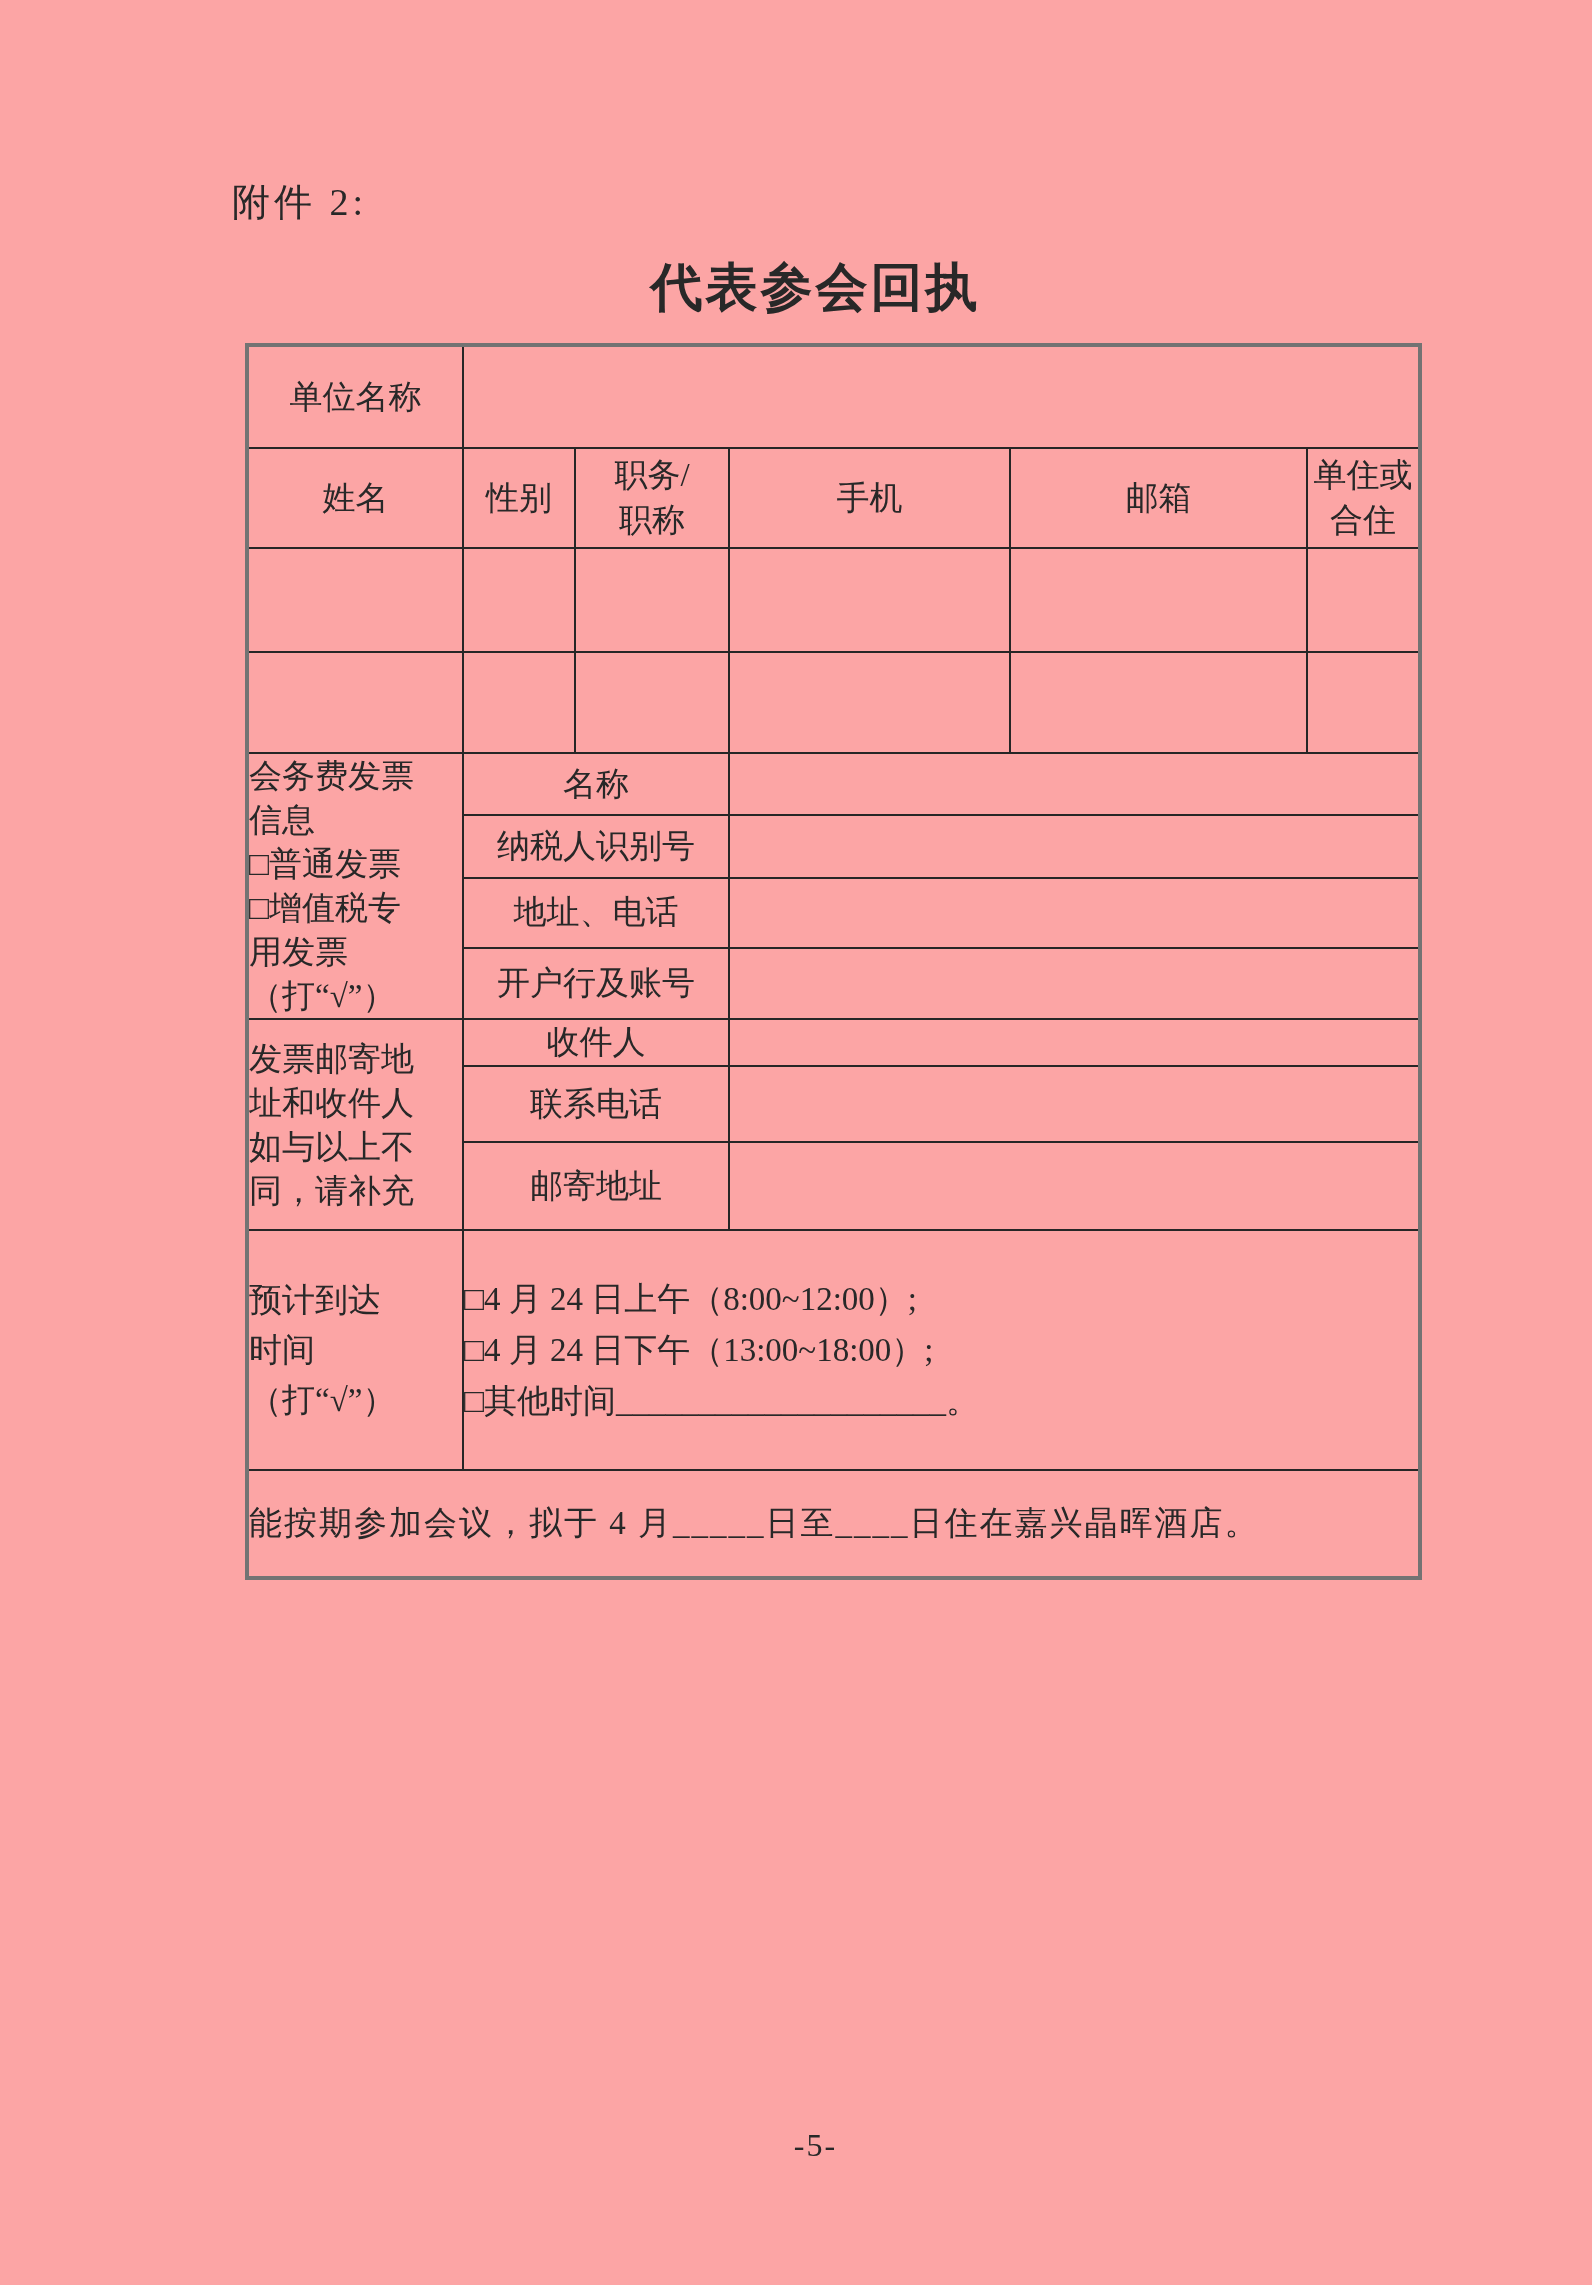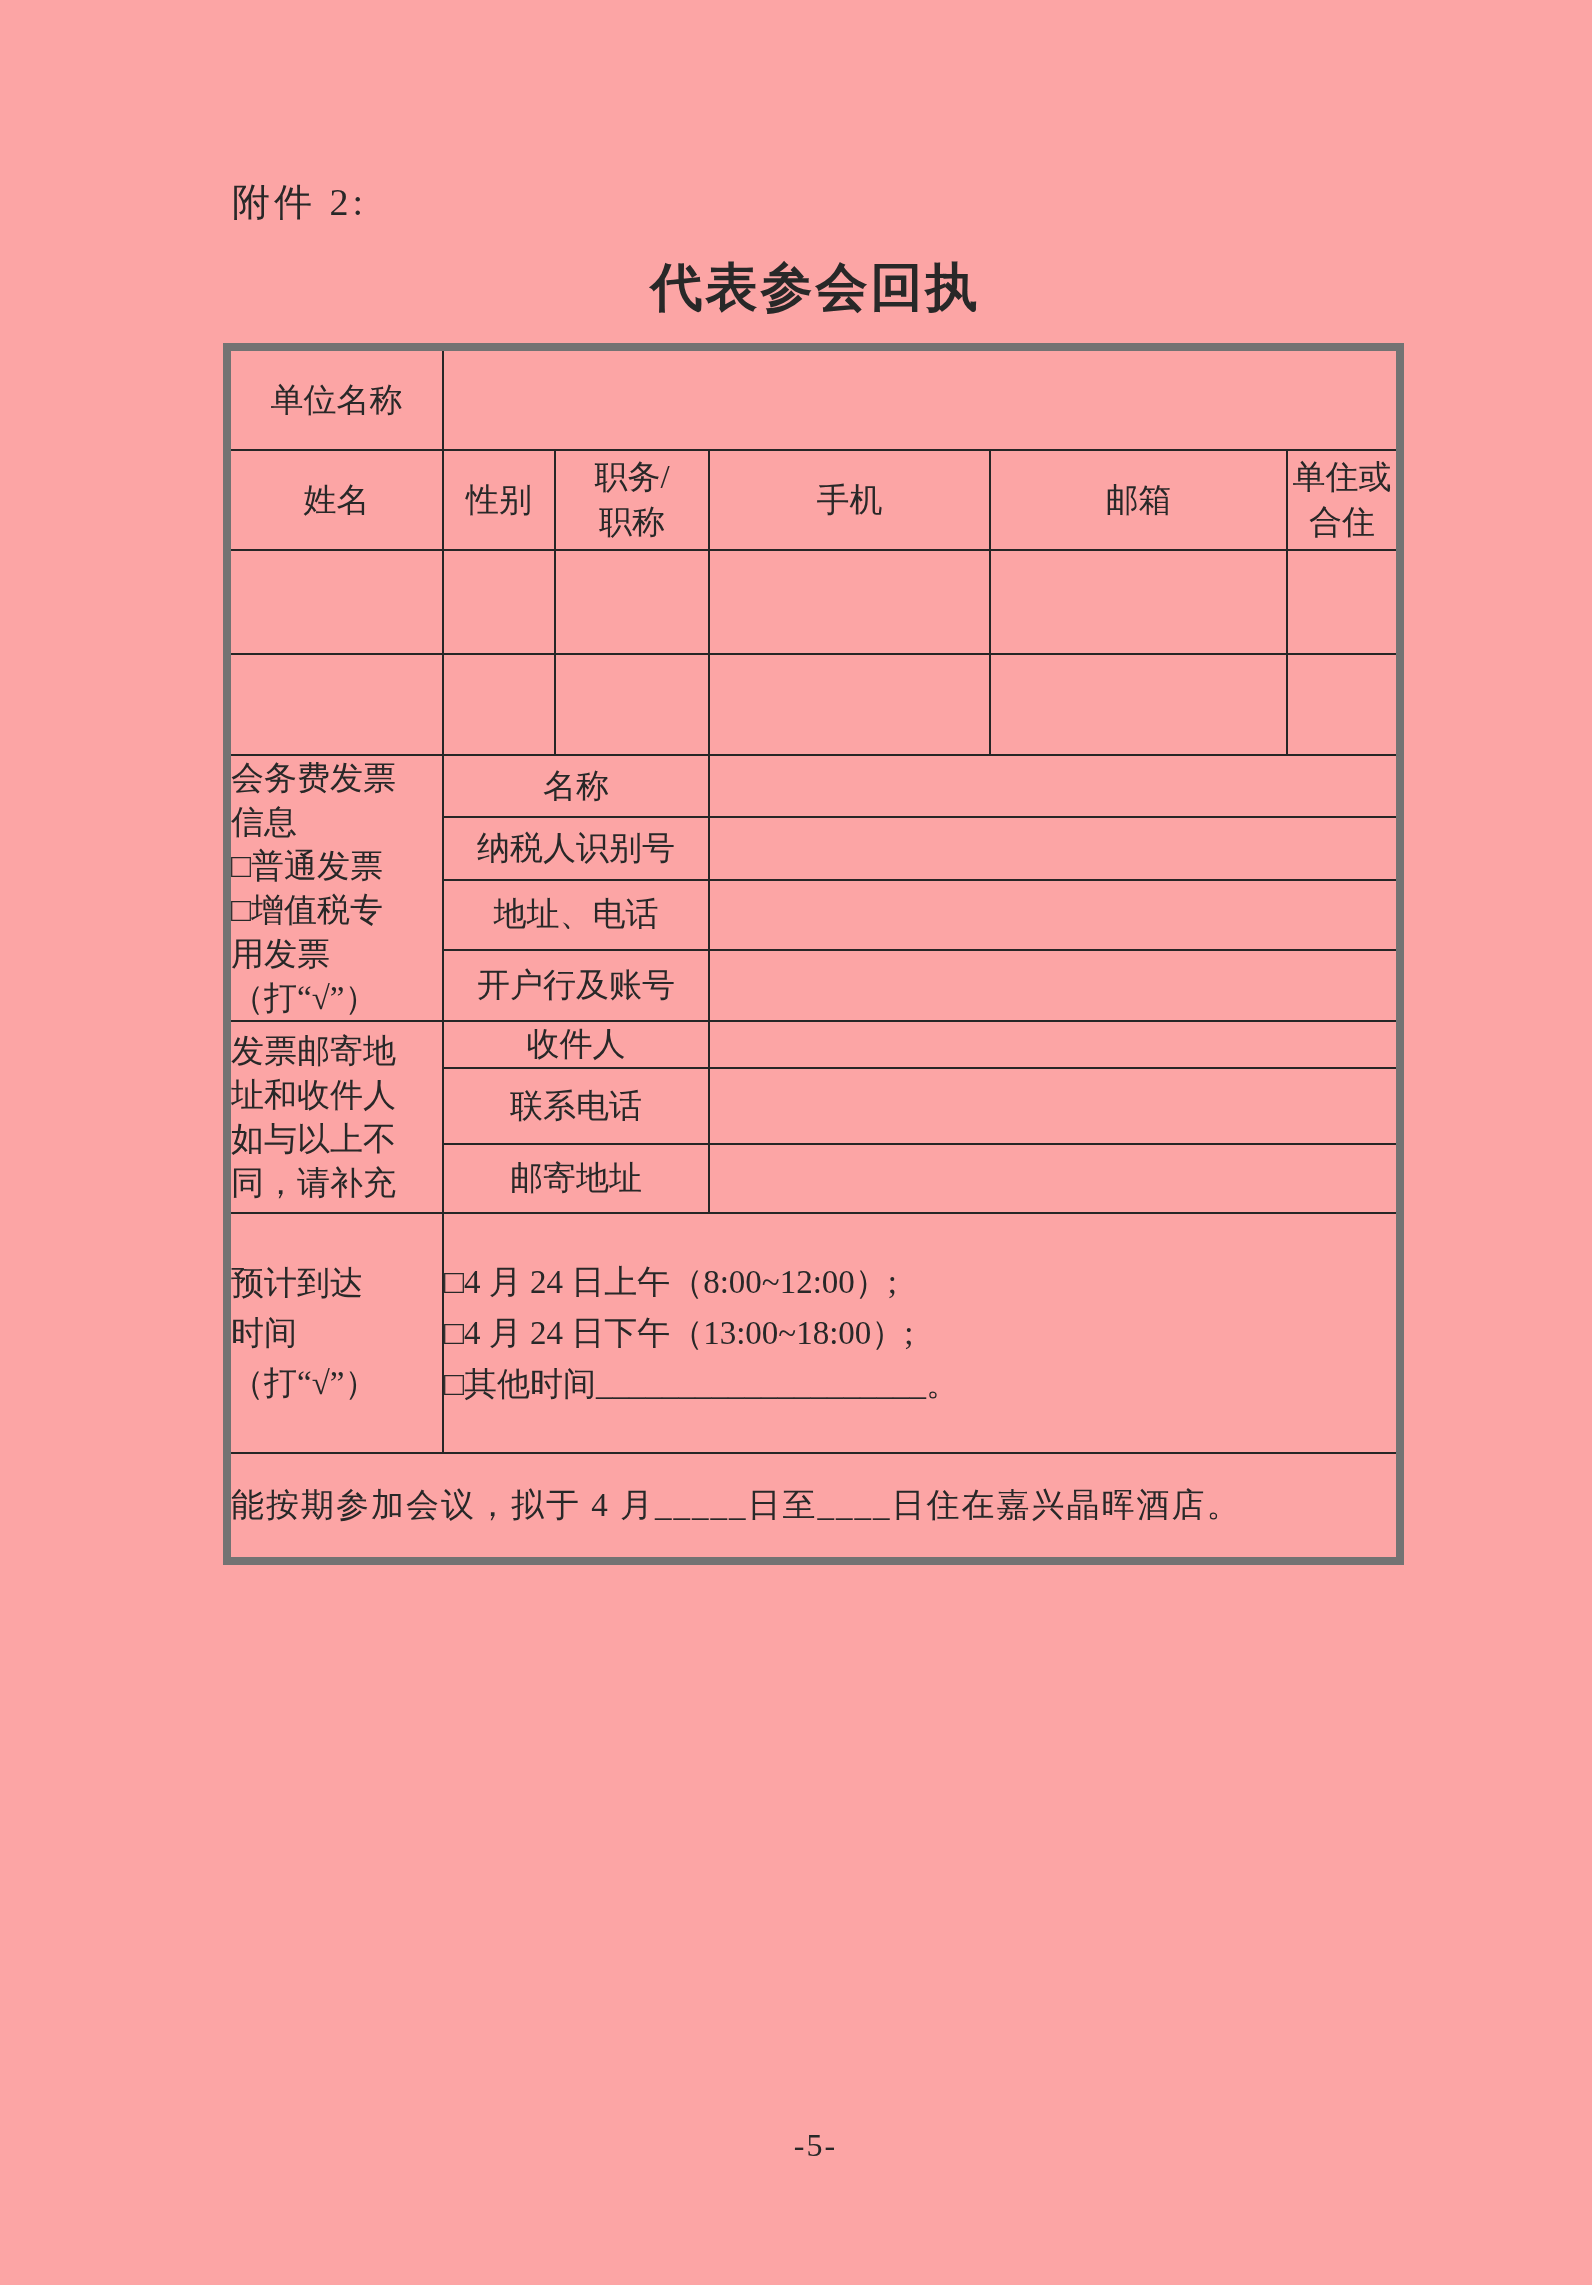--- a/index.html
+++ b/index.html
@@ -8,23 +8,23 @@
     background:#fca5a5;color:#282828;
     font-family:"Liberation Serif","DejaVu Serif",serif;
     overflow:hidden;
   }
   .attachment{position:absolute;left:232px;top:177px;font-size:38px;letter-spacing:4px;}
   .title{
     position:absolute;left:229px;top:253px;width:1173px;text-align:center;
     font-size:52px;font-weight:bold;letter-spacing:3px;
   }
   table.form{
-    position:absolute;left:223px;top:343px;width:1173px;
+    position:absolute;left:245px;top:343px;width:1173px;
     border-collapse:collapse;table-layout:fixed;
-    border:8px solid #737373;
+    border:4px solid #737373;
   }
   table.form td{
     border:2px solid #262626;
     font-size:33px;
     padding:0;
     overflow:hidden;
   }
   td.bt3{border-top-width:3px;}
   td.lbl{text-align:center;vertical-align:middle;}
   td.pre{white-space:pre-line;line-height:45px;}
@@ -135,21 +135,21 @@
 址和收件人
 如与以上不
 同，请补充</td>
       <td colspan="2" class="lbl bt3">收件人</td>
       <td colspan="3" class="bt3"></td>
     </tr>
     <tr style="height:76px">
       <td colspan="2" class="lbl">联系电话</td>
       <td colspan="3"></td>
     </tr>
-    <tr style="height:69px">
+    <tr style="height:88px">
       <td colspan="2" class="lbl">邮寄地址</td>
       <td colspan="3"></td>
     </tr>
 
     <tr style="height:240px">
       <td class="seclbl arrival-lbl bt3">预计到达
 时间
 （打“√”）</td>
       <td colspan="5" class="options bt3">
         <div>□4 月 24 日上午（8:00~12:00）;</div>

